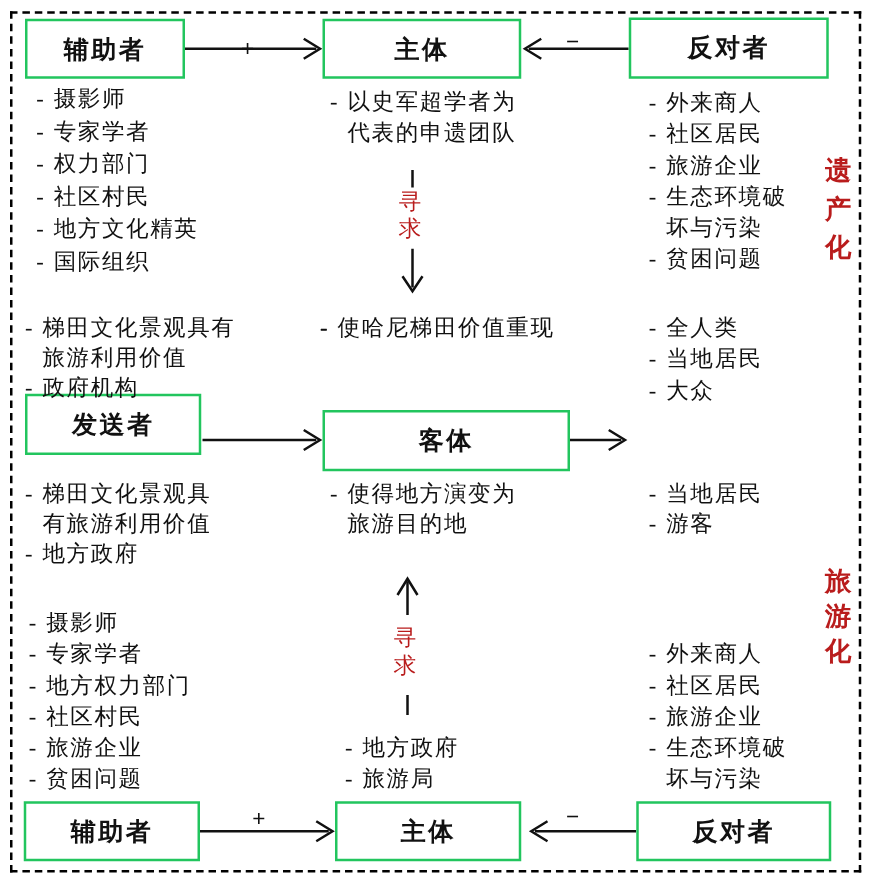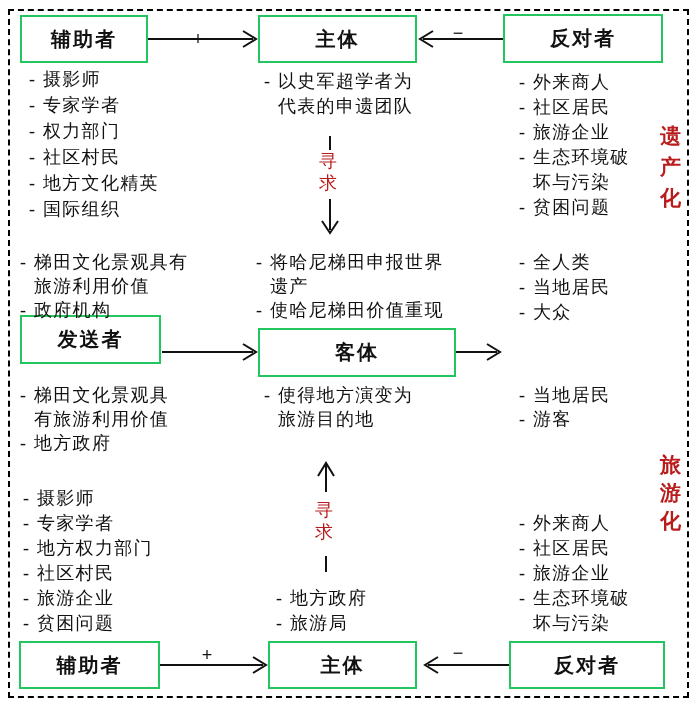--- a/index.html
+++ b/index.html
@@ -147,21 +147,21 @@
     <div class="li"><span class="b">-</span><span>生态环境破坏与污染</span></div>
     <div class="li"><span class="b">-</span><span>贫困问题</span></div>
   </div>
 
   <div class="list" id="listMidLeft">
     <div class="li"><span class="b">-</span><span>梯田文化景观具有旅游利用价值</span></div>
     <div class="li"><span class="b">-</span><span>政府机构</span></div>
   </div>
 
   <div class="list" id="listMidCenter">
-    <div class="li"><span class="b">-</span><span>将哈尼梯田申报世界遗产</span></div>
+    <div class="li"><span class="b">-</span></div>
     <div class="li"><span class="b">-</span><span>使哈尼梯田价值重现</span></div>
   </div>
 
   <div class="list" id="listMidRight">
     <div class="li"><span class="b">-</span><span>全人类</span></div>
     <div class="li"><span class="b">-</span><span>当地居民</span></div>
     <div class="li"><span class="b">-</span><span>大众</span></div>
   </div>
 
   <div class="list" id="listLowLeft">

